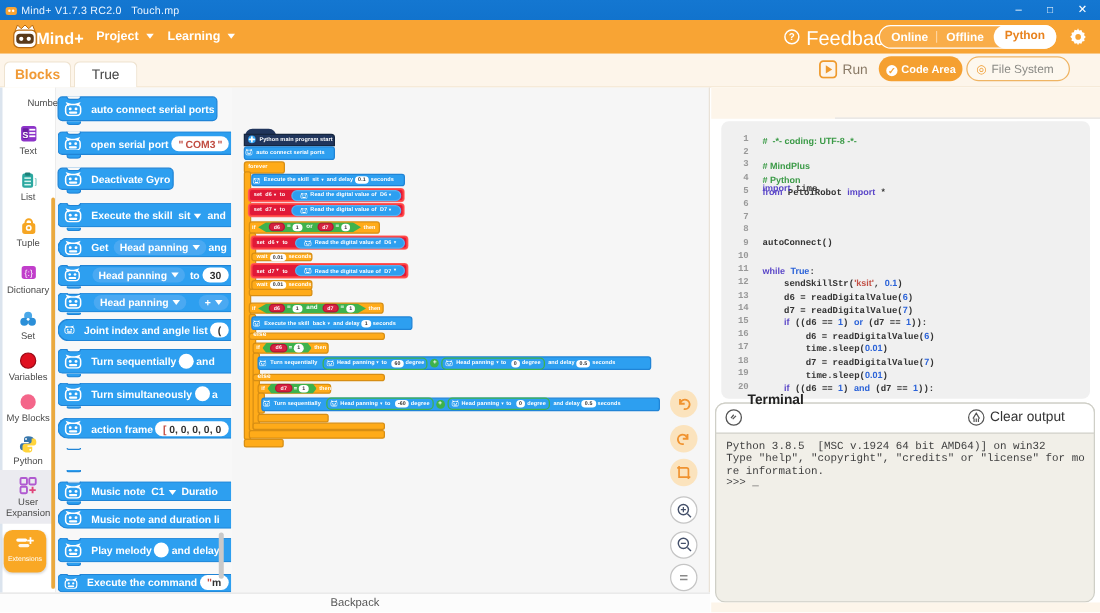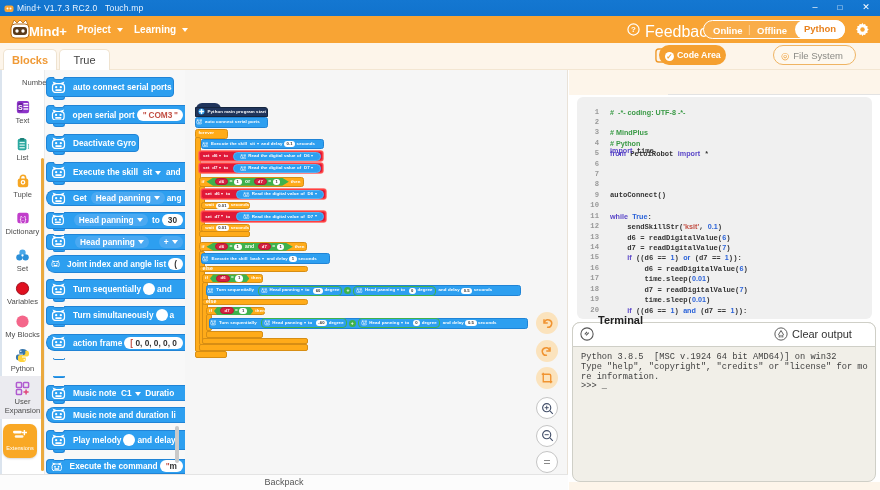--- a/index.html
+++ b/index.html
@@ -89,21 +89,21 @@
       </svg>
 </div>
 <div id="tabrow" class="abs"></div>
 <div class="tab abs" style="left:3px;width:54px;color:#f09a36;font-weight:700;top:49px">Blocks</div>
 <div class="tab abs" style="left:59px;width:51px;color:#444;top:49px">True</div>
 <svg class="abs" style="left:655px;top:48px" width="15" height="15" viewBox="0 0 16 16">
       <rect x="1" y="1" width="14" height="14" rx="3" fill="none" stroke="#ef9a2d" stroke-width="1.5"></rect>
       <path d="M6 4.5 L11.5 8 L6 11.5 Z" fill="#ef9a2d"></path>
     </svg>
 <div class="abs" style="left:674px;top:50px;font-size:11px;color:#8a7a66">Run</div>
-<div class="abs" style="left:659px;top:45px;width:67px;height:20px;background:#f5a030;border-radius:11px;color:#fff;font-size:8.8px;font-weight:700;line-height:20px"><span style="display:inline-block;width:9px;height:9px;background:#fff;border-radius:50%;color:#f5a030;font-size:7.5px;line-height:9px;text-align:center;margin:0 3px 0 6px;vertical-align:-1px">✓</span>Code Area</div>
+<div class="abs" style="left:703px;top:45px;width:67px;height:20px;background:#f5a030;border-radius:11px;color:#fff;font-size:8.8px;font-weight:700;line-height:20px"><span style="display:inline-block;width:9px;height:9px;background:#fff;border-radius:50%;color:#f5a030;font-size:7.5px;line-height:9px;text-align:center;margin:0 3px 0 6px;vertical-align:-1px">✓</span>Code Area</div>
 <div class="abs" style="left:773px;top:45px;width:83px;height:20px;border:1px solid #efb463;border-radius:11px;background:#fdf8ef;color:#8a8a85;font-size:9.5px;line-height:19px"><span style="color:#ef9a2d;margin-left:7px">◎</span><span style="margin-left:4px">File System</span></div>
 <div id="cats" class="abs"></div>
 <div id="flyout" class="abs"></div>
 <div id="canvas" class="abs"></div>
 <div id="rightpanel" class="abs"></div>
 <div id="backpack" class="abs">Backpack</div>
 <div class="abs" style="left:0;top:70px;width:1.5px;height:404px;background:#dbe4ee"></div>
 <div class="cat abs" style="top:78px;left:13px">Number</div>
 <div class="cati abs" style="top:100px;left:0"><svg width="14" height="14" viewBox="0 0 16 16">
         <rect x="1" y="1" width="14" height="14" rx="2.5" fill="#8d34c9"></rect>

